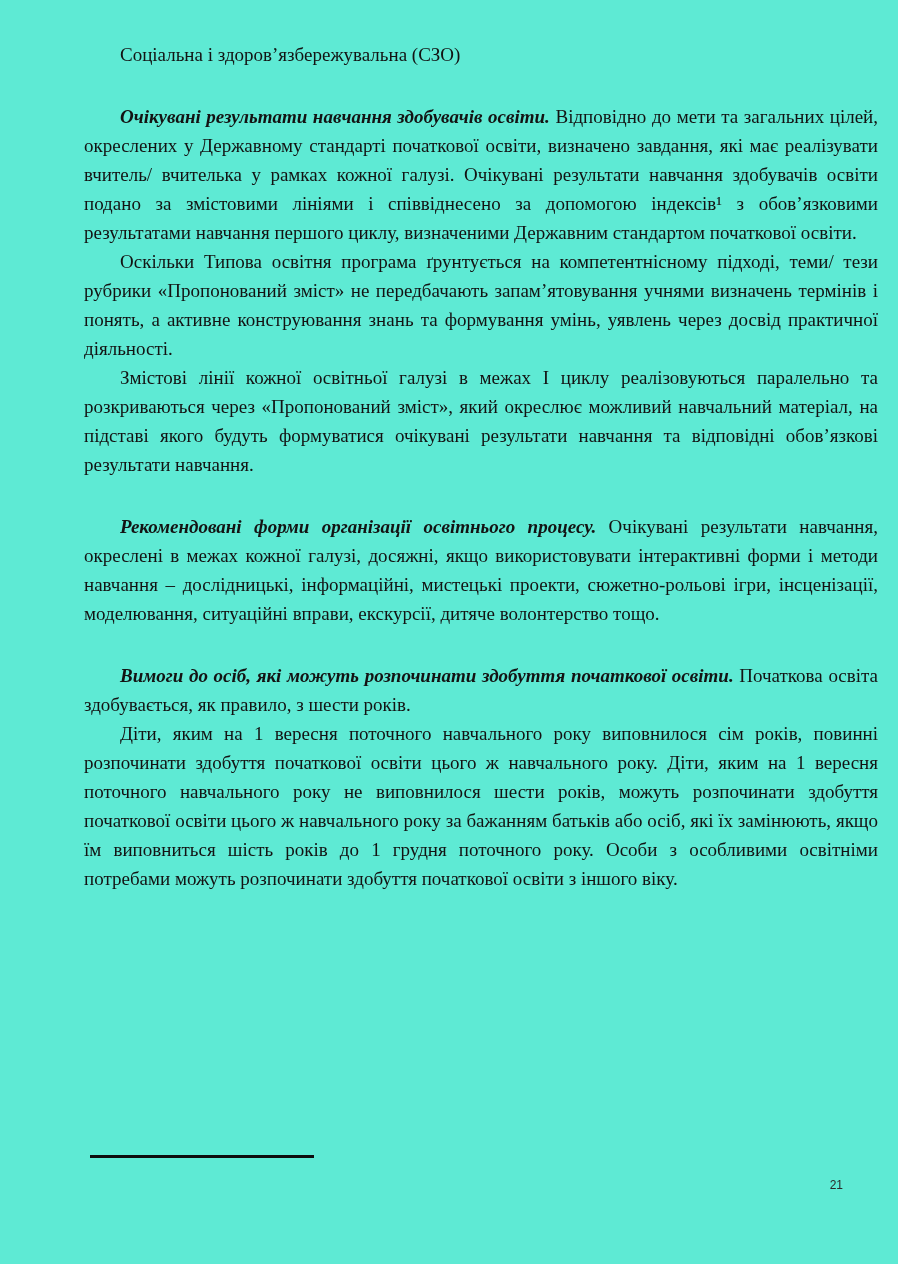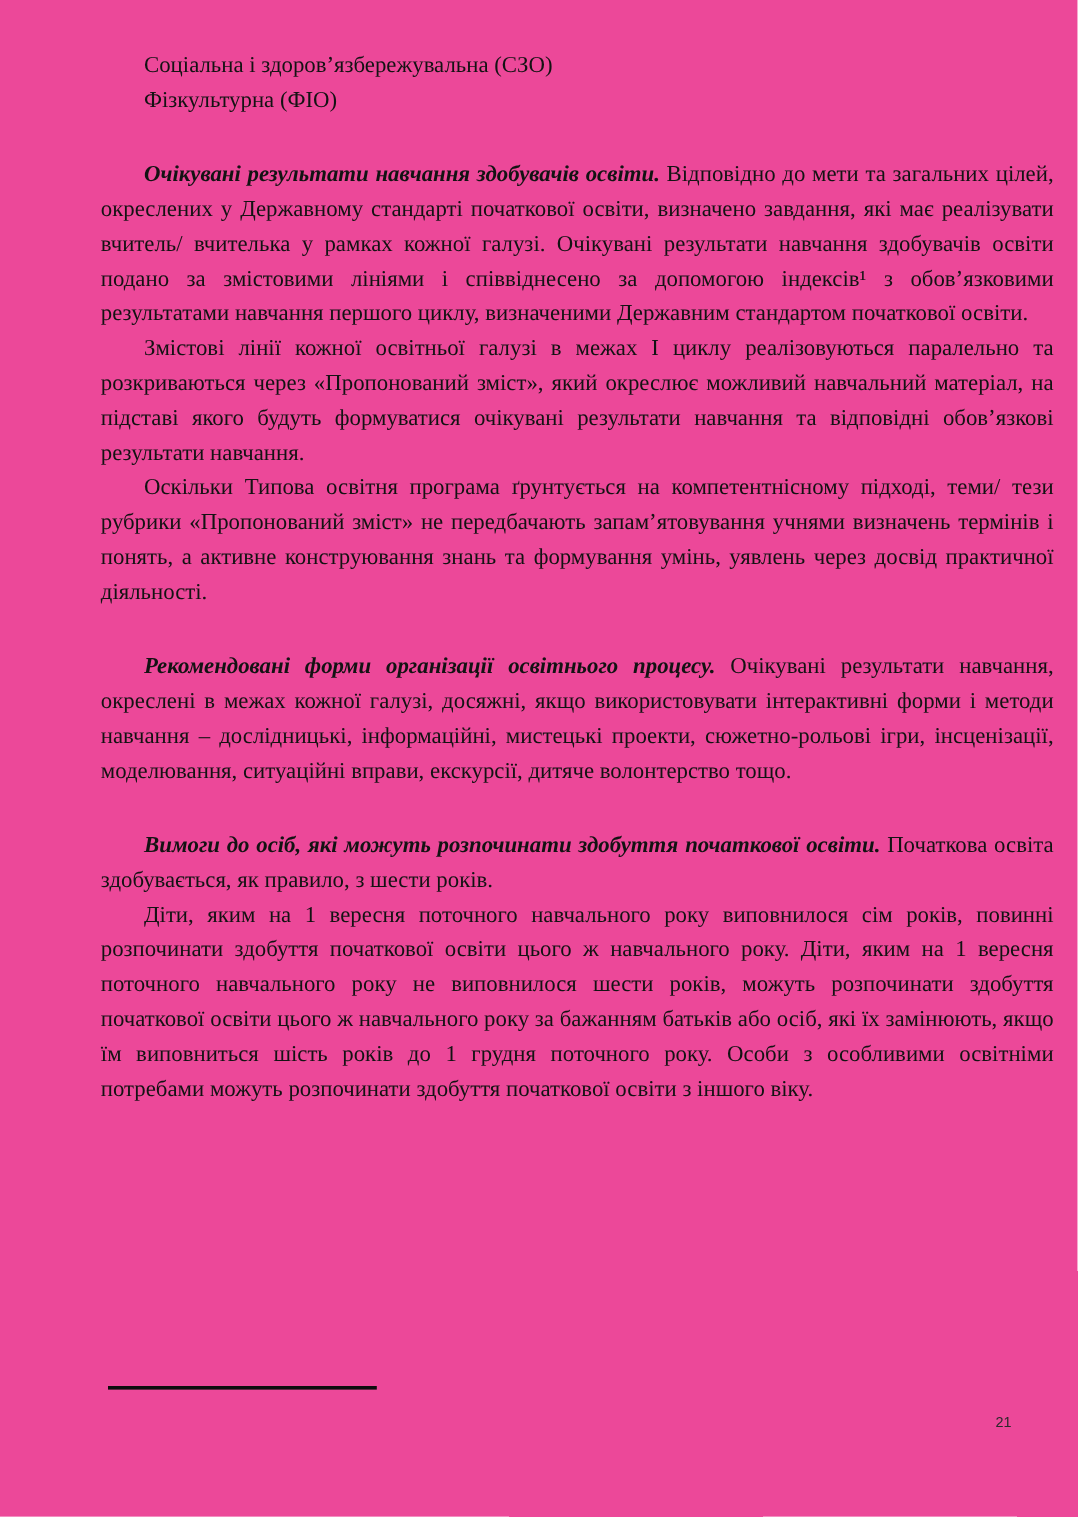--- a/index.html
+++ b/index.html
@@ -4,21 +4,21 @@
 <style>
   html, body {
     margin: 0;
     padding: 0;
     background: #ffffff;
   }
   .page {
     position: relative;
     width: 898px;
     height: 1264px;
-    background: #ec4899;
+    background: #5eead4;
     overflow: hidden;
     font-family: "Liberation Serif", "DejaVu Serif", serif;
     color: #131313;
   }
   .content {
     position: absolute;
     left: 84px;
     top: 40px;
     width: 794px;
     font-size: 19px;
@@ -64,28 +64,27 @@
   }
 </style>
 </head>
 <body>
 
 <div class="page">
   <div class="content">
 
     <ul class="branch-list">
       <li>Соціальна і здоров’язбережувальна (СЗО)</li>
-      <li>Фізкультурна (ФІО)</li>
     </ul>
 
     <p class="para spaced-before"><span class="lead">Очікувані результати навчання здобувачів освіти.</span> <span>Відповідно до мети та загальних цілей, окреслених у Державному стандарті початкової освіти, визначено завдання, які має реалізувати вчитель/ вчителька у рамках кожної галузі. Очікувані результати навчання здобувачів освіти подано за змістовими лініями і співвіднесено за допомогою індексів¹ з обов’язковими результатами навчання першого циклу, визначеними Державним стандартом початкової освіти.</span></p>
 
+    <p class="para"><span>Оскільки Типова освітня програма ґрунтується на компетентнісному підході, теми/ тези рубрики «Пропонований зміст» не передбачають запам’ятовування учнями визначень термінів і понять, а активне конструювання знань та формування умінь, уявлень через досвід практичної діяльності.</span></p>
+
     <p class="para"><span>Змістові лінії кожної освітньої галузі в межах І циклу реалізовуються паралельно та розкриваються через «Пропонований зміст», який окреслює можливий навчальний матеріал, на підставі якого будуть формуватися очікувані результати навчання та відповідні обов’язкові результати навчання.</span></p>
-
-    <p class="para"><span>Оскільки Типова освітня програма ґрунтується на компетентнісному підході, теми/ тези рубрики «Пропонований зміст» не передбачають запам’ятовування учнями визначень термінів і понять, а активне конструювання знань та формування умінь, уявлень через досвід практичної діяльності.</span></p>
 
     <p class="para spaced-before"><span class="lead">Рекомендовані форми організації освітнього процесу.</span> <span>Очікувані результати навчання, окреслені в межах кожної галузі, досяжні, якщо використовувати інтерактивні форми і методи навчання – дослідницькі, інформаційні, мистецькі проекти, сюжетно-рольові ігри, інсценізації, моделювання, ситуаційні вправи, екскурсії, дитяче волонтерство тощо.</span></p>
 
     <p class="para spaced-before"><span class="lead">Вимоги до осіб, які можуть розпочинати здобуття початкової освіти.</span> <span>Початкова освіта здобувається, як правило, з шести років.</span></p>
 
     <p class="para"><span>Діти, яким на 1 вересня поточного навчального року виповнилося сім років, повинні розпочинати здобуття початкової освіти цього ж навчального року. Діти, яким на 1 вересня поточного навчального року не виповнилося шести років, можуть розпочинати здобуття початкової освіти цього ж навчального року за бажанням батьків або осіб, які їх замінюють, якщо їм виповниться шість років до 1 грудня поточного року. Особи з особливими освітніми потребами можуть розпочинати здобуття початкової освіти з іншого віку.</span></p>
 
   </div>
 
   <div class="footnote-rule"></div>

